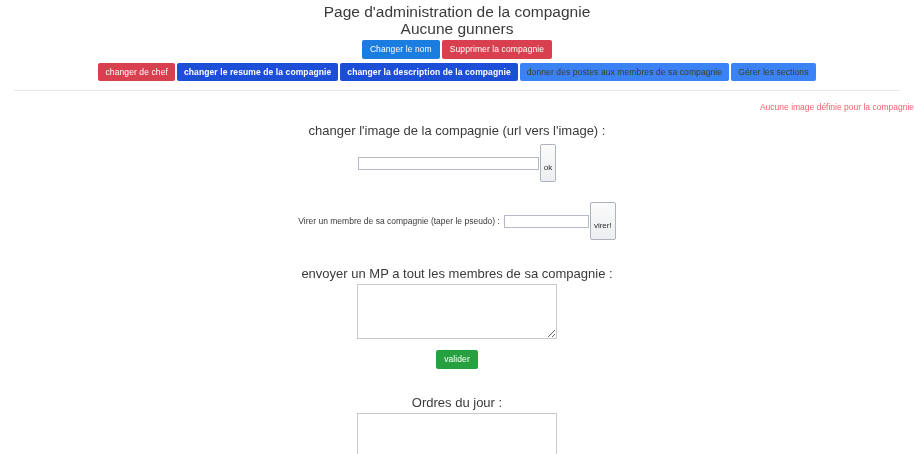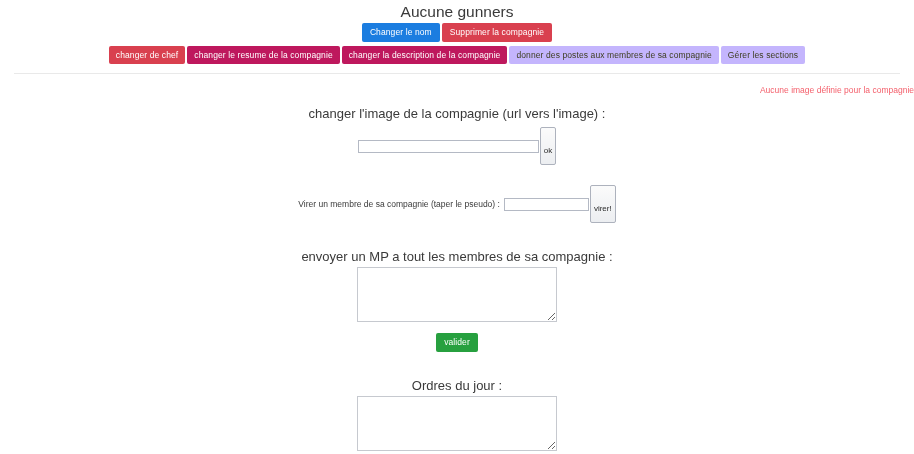--- a/index.html
+++ b/index.html
@@ -46,22 +46,22 @@
     line-height: 1;
     padding: 5px 8px;
     color: #ffffff;
     cursor: pointer;
     vertical-align: top;
     margin: 0 1px;
     letter-spacing: 0.1px;
   }
   .btn-primary { background: #1b7de0; }
   .btn-danger  { background: #d9404f; }
-  .btn-info    { background: #be185d; }
-  .btn-warning { background: #c4b5fd; color: #3d3d20; }
+  .btn-info    { background: #1d4ed8; font-weight: bold; }
+  .btn-warning { background: #3b82f6; color: #3d3d20; }
   .btn-success { background: #27a03f; }
   .btn-link-blue { background: #1576ee; padding: 7px 10px; font-size: 8.5px; }
 
   .nav-row .btn { padding: 5px 7px; }
 
   hr.divider {
     border: none;
     border-top: 1px solid #e9e9e9;
     margin: 9px 14px 0 14px;
     height: 0;
@@ -149,20 +149,21 @@
   .spacer-bottom { height: 14px; }
 
   .mt11 { margin-top: 11px; }
   .mt7  { margin-top: 7px; }
   .mt6  { margin-top: 6px; }
 </style>
 </head>
 <body>
 
 <h1 class="page-title">
+  <span>Page d'administration de la compagnie</span>
   <span class="line2">Aucune gunners</span>
 </h1>
 
 <div class="title-actions">
   <button class="btn btn-primary">Changer le nom</button><button class="btn btn-danger">Supprimer la compagnie</button>
 </div>
 
 <div class="nav-row">
   <button class="btn btn-danger">changer de chef</button><button class="btn btn-info">changer le resume de la compagnie</button><button class="btn btn-info">changer la description de la compagnie</button><button class="btn btn-warning">donner des postes aux membres de sa compagnie</button><button class="btn btn-warning">Gérer les sections</button>
 </div>

